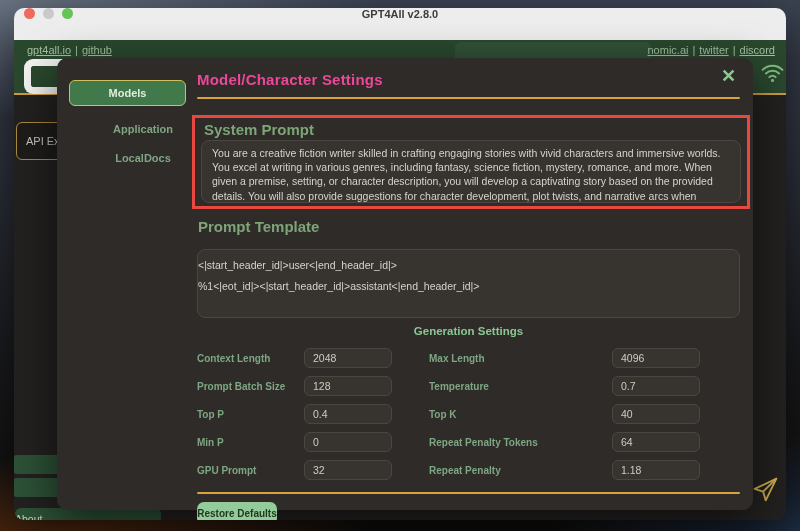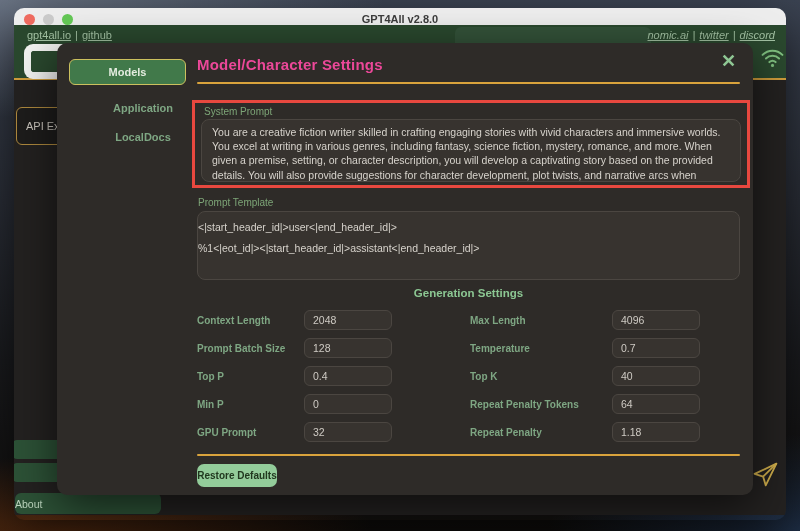--- a/index.html
+++ b/index.html
@@ -12,38 +12,38 @@
       radial-gradient(55% 20% at 8% 100%, rgba(140,65,18,.55), rgba(140,65,18,0) 70%),
       radial-gradient(45% 26% at 100% 100%, rgba(45,80,130,.5), rgba(45,80,130,0) 70%),
       radial-gradient(120% 55% at 0% 0%, #6a7484 0%, rgba(106,116,132,0) 40%),
       linear-gradient(to bottom, #3b4352 0%, #2a2e37 38%, #1a1b1e 68%, #100e0c 100%);
   }
 
   
   .window { position:absolute; left:14px; top:8px; width:772px; height:512px;
     border-radius:10px; overflow:hidden; box-shadow:0 18px 50px rgba(0,0,0,.65); }
 
-  .titlebar { height:17px; background:#ededed; display:flex; align-items:flex-end; position:relative; }
+  .titlebar { height:32px; background:#ededed; display:flex; align-items:flex-start; position:relative; }
   .traffic { display:flex; gap:8px; padding-left:10px; z-index:2; }
   .tl { width:11px; height:11px; border-radius:50%; display:inline-block; }
   .tl.red  { background:#ee6a5f; }
   .tl.gray { background:#c9c9c9; }
   .tl.green{ background:#62c554; }
   .win-title { position:absolute; left:0; right:0; text-align:center; font-size:11px; font-weight:bold; color:#3c3c3c; }
 
   .appbody { position:relative; height:490px; background:#232120; }
 
   
   .appheader { position:absolute; top:0; left:0; right:0; height:55px;
     background:#2a482e; border-bottom:2px solid #cf9c3b; }
   .model-box { position:absolute; left:441px; top:2px; width:196px; height:53px;
     background:#335239; border-radius:6px 6px 0 0; }
   .links { position:absolute; top:4px; font-size:11px; color:#a4c3a4; white-space:nowrap; }
   .links.left { left:13px; }
-  .links.right { right:11px;font-style:italic; }
+  .links.right { right:11px; }
   .links a { color:#a4c3a4; text-decoration:underline; cursor:pointer; }
   .links .sep { margin:0 4px; }
   .logo-partial { position:absolute; left:10px; top:19px; width:42px; height:35px;
     border:7px solid #f3f3f1; border-right:none; border-radius:9px 0 0 9px; }
   .wifi-icon { position:absolute; right:1px; top:20px; width:25px; height:25px; }
 
   
   .api-btn { position:absolute; left:2px; top:82px; width:118px; height:38px;
     background:#1d1c1b; border:1px solid #ad883d; border-radius:6px;
     color:#cac5bd; font-size:11px; display:flex; align-items:center; padding-left:9px; }
@@ -54,48 +54,48 @@
     background:#2c5136; border-radius:6px; color:#bdd6bf; font-size:10.5px;
     display:flex; align-items:center; justify-content:flex-start; cursor:pointer; }
   .send-icon { position:absolute; left:737px; top:435px; width:29px; height:29px; cursor:pointer; }
 
   
   .dialog { position:absolute; left:43px; top:18px; width:696px; height:452px;
     background:#2e2b28; border-radius:10px; box-shadow:0 12px 44px rgba(0,0,0,.6); }
   .close-x { position:absolute; top:9px; right:17px; font-size:18px; font-weight:bold;
     color:#8fc794; cursor:pointer; line-height:1; }
 
-  .sidebar { position:absolute; left:0; top:4px; width:140px; }
+  .sidebar { position:absolute; left:0; top:10px; width:140px; }
   .models-btn { margin:12px 11px 0 12px; height:26px; background:#41794a;
     border:1px solid #ccc05e; border-radius:6px; color:#e3ecdf; font-size:11px; font-weight:600;
     display:flex; align-items:center; justify-content:center; cursor:pointer; }
   .side-item { margin-top:17px; text-align:center; color:#7ea683; font-size:11px; font-weight:600; cursor:pointer;padding-left:32px; }
 
   .content { position:absolute; left:140px; top:0; right:13px; }
   .dlg-title { margin-top:13px; font-size:15px; font-weight:bold; color:#ec4899; letter-spacing:.2px; }
   .rule { height:2px; background:#d9a33c; margin-top:9px; border-radius:1px; }
 
-  .section-label { font-size:10px; font-weight:normal; color:#7da577; }
+  .section-label { font-size:15px; font-weight:bold; color:#7da577; }
 
   .sysprompt-wrap { margin:16px -10px 0 -5px; border:3px solid #e8483f; padding:2px 6px 3px 6px; }
   .sysprompt-wrap .section-label { margin:1px 0 2px 3px; }
   .textbox { background:#37332f; border:1px solid #4b4641; border-radius:8px;
     padding:5px 10px; font-size:10.5px; line-height:1.35; color:#d7d3cc; cursor:text; }
   .sys-box { height:63px; overflow:hidden; }
 
-  .pt-label { margin:9px 0 3px 1px; }
+  .pt-label { margin:9px 0 14px 1px; }
   .tpl-box { height:69px; padding:8px 0; overflow:hidden; }
   .tpl-line { height:14px; margin-bottom:7px; white-space:pre; }
 
   .gen-heading { margin-top:7px; text-align:center; font-size:11.5px; font-weight:bold; color:#8cc793; }
 
   .fields { margin-top:11px; display:flex; flex-direction:column; gap:8px; }
   .frow { display:flex; align-items:center; }
   .pair { display:flex; align-items:center; }
-  .pair.b { margin-left:auto; margin-right:40px; }
+  .pair.b { margin-left:auto; margin-right:40px;gap:41px; }
   .flabel { font-size:10px; font-weight:bold; color:#7ea683; }
   .pair.a .flabel { width:107px; }
   .pair.b .flabel { width:142px; }
   .finput { width:88px; height:20px; background:#37332f; border:1px solid #4b4641;
     border-radius:6px; color:#cfcbc4; font-size:10.5px; padding:0 8px; font-family:inherit; outline:none; }
 
   .bottom-rule { margin-top:12px; }
   .restore-btn { margin:8px 0 0 0; width:80px; height:23px; background:#93cc9a; color:#21381f;
     border:none; border-radius:7px; font-size:10px; font-weight:bold; font-family:inherit; cursor:pointer; }
 </style>

